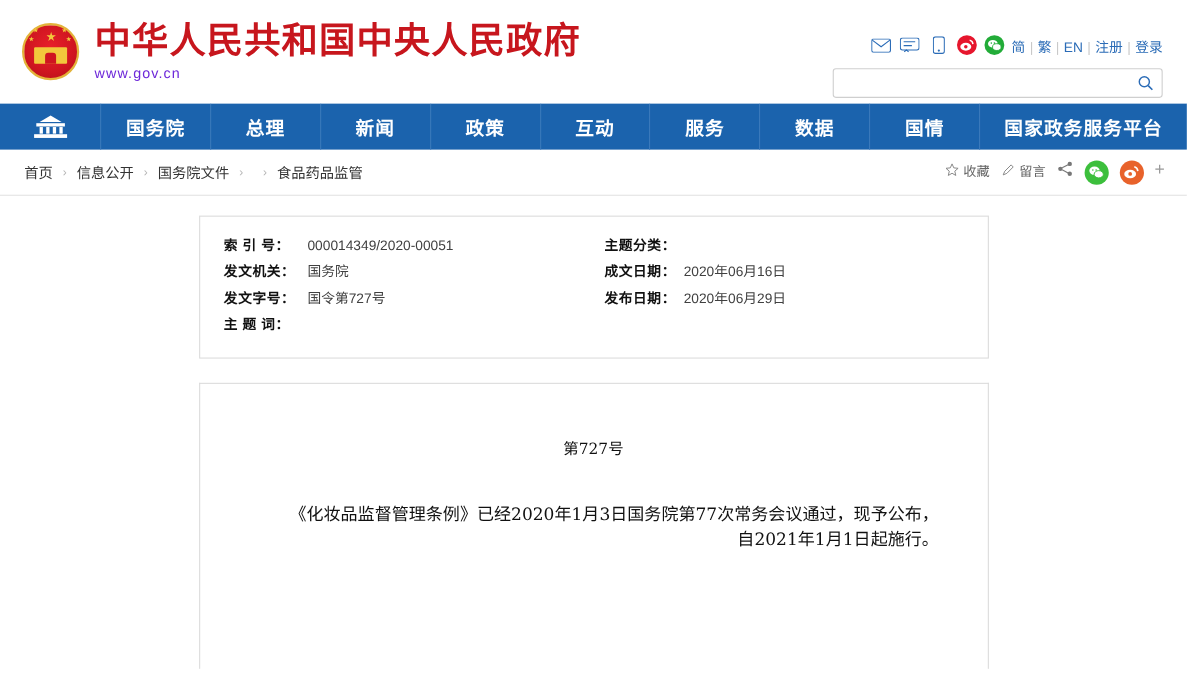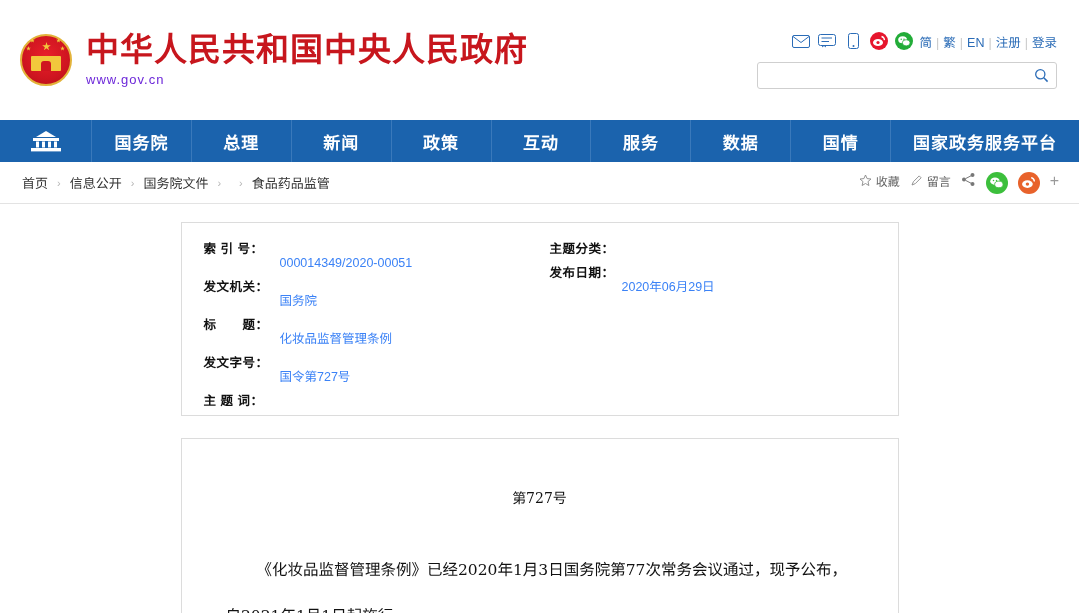--- a/index.html
+++ b/index.html
@@ -7,21 +7,21 @@
     margin: 0; padding: 0;
     width: 1079px; height: 613px;
     background: #ffffff;
     font-family: "Liberation Sans", "DejaVu Sans", sans-serif;
     overflow: hidden;
   }
 
   
   .header {
     position: relative;
-    height: 120px;
+    height: 94px;
     background: #ffffff;
     display: flex;
     align-items: center;
   }
   .logo-block {
     display: flex;
     align-items: center;
     padding-left: 18px;
   }
   .emblem {
@@ -207,38 +207,38 @@
   .content {
     padding: 18px 0 0 0;
     background: #fff;
   }
   .doc-wrap {
     width: 718px;
     margin: 0 auto;
   }
   .meta-box {
     border: 1px solid #dcdcdc;
-    padding: 16px 22px 0 22px;
+    padding: 16px 22px 16px 22px;
     display: flex;
     font-size: 12.5px;
     color: #222;
     line-height: 21px;
   }
   .meta-col { flex: 1; }
   .meta-col.right { padding-left: 20px; }
   .meta-row { display: flex; margin-bottom: 3px; }
   .meta-label {
     width: 76px;
     color: #111;
     font-weight: bold;
     flex: none;
     letter-spacing: 0.5px;
   }
   .meta-col.right .meta-label { width: 72px; }
-  .meta-value { color: #3b82f6; margin-top: 14px; }
+  .meta-value { color: #404040; }
 
   .doc-box {
     margin-top: 22px;
     border: 1px solid #dcdcdc;
     border-bottom: none;
     min-height: 260px;
     padding: 34px 44px 10px 44px;
     font-family: "DejaVu Serif", "Liberation Serif", serif;
   }
   .doc-title {
@@ -250,23 +250,24 @@
   }
   .doc-number {
     text-align: center;
     font-size: 14px;
     margin-top: 14px;
     color: #111;
   }
   .doc-para {
     margin-top: 40px;
     font-size: 15.5px;
-    line-height: 46px;
+    line-height: 22px;
     text-indent: 2em;
     color: #111;
+    text-align: right;
   }
   .doc-sign {
     margin-top: 24px;
     text-align: right;
     font-size: 15.5px;
     line-height: 30px;
     color: #111;
     padding-right: 96px;
   }
 </style>
@@ -426,35 +427,35 @@
       <div class="meta-col">
         <div class="meta-row">
           <span class="meta-label">索 引 号：</span>
           <span class="meta-value">000014349/2020-00051</span>
         </div>
         <div class="meta-row">
           <span class="meta-label">发文机关：</span>
           <span class="meta-value">国务院</span>
         </div>
         <div class="meta-row">
-          <span class="meta-label">标　　题：</span>
-          <span class="meta-value">化妆品监督管理条例</span>
-        </div>
-        <div class="meta-row">
           <span class="meta-label">发文字号：</span>
           <span class="meta-value">国令第727号</span>
         </div>
         <div class="meta-row">
           <span class="meta-label">主 题 词：</span>
           <span class="meta-value"></span>
         </div>
       </div>
       <div class="meta-col right">
         <div class="meta-row">
           <span class="meta-label">主题分类：</span>
+        </div>
+        <div class="meta-row">
+          <span class="meta-label">成文日期：</span>
+          <span class="meta-value">2020年06月16日</span>
         </div>
         <div class="meta-row">
           <span class="meta-label">发布日期：</span>
           <span class="meta-value">2020年06月29日</span>
         </div>
       </div>
     </div>
 
     <div class="doc-box">
       <div class="doc-number">第727号</div>

